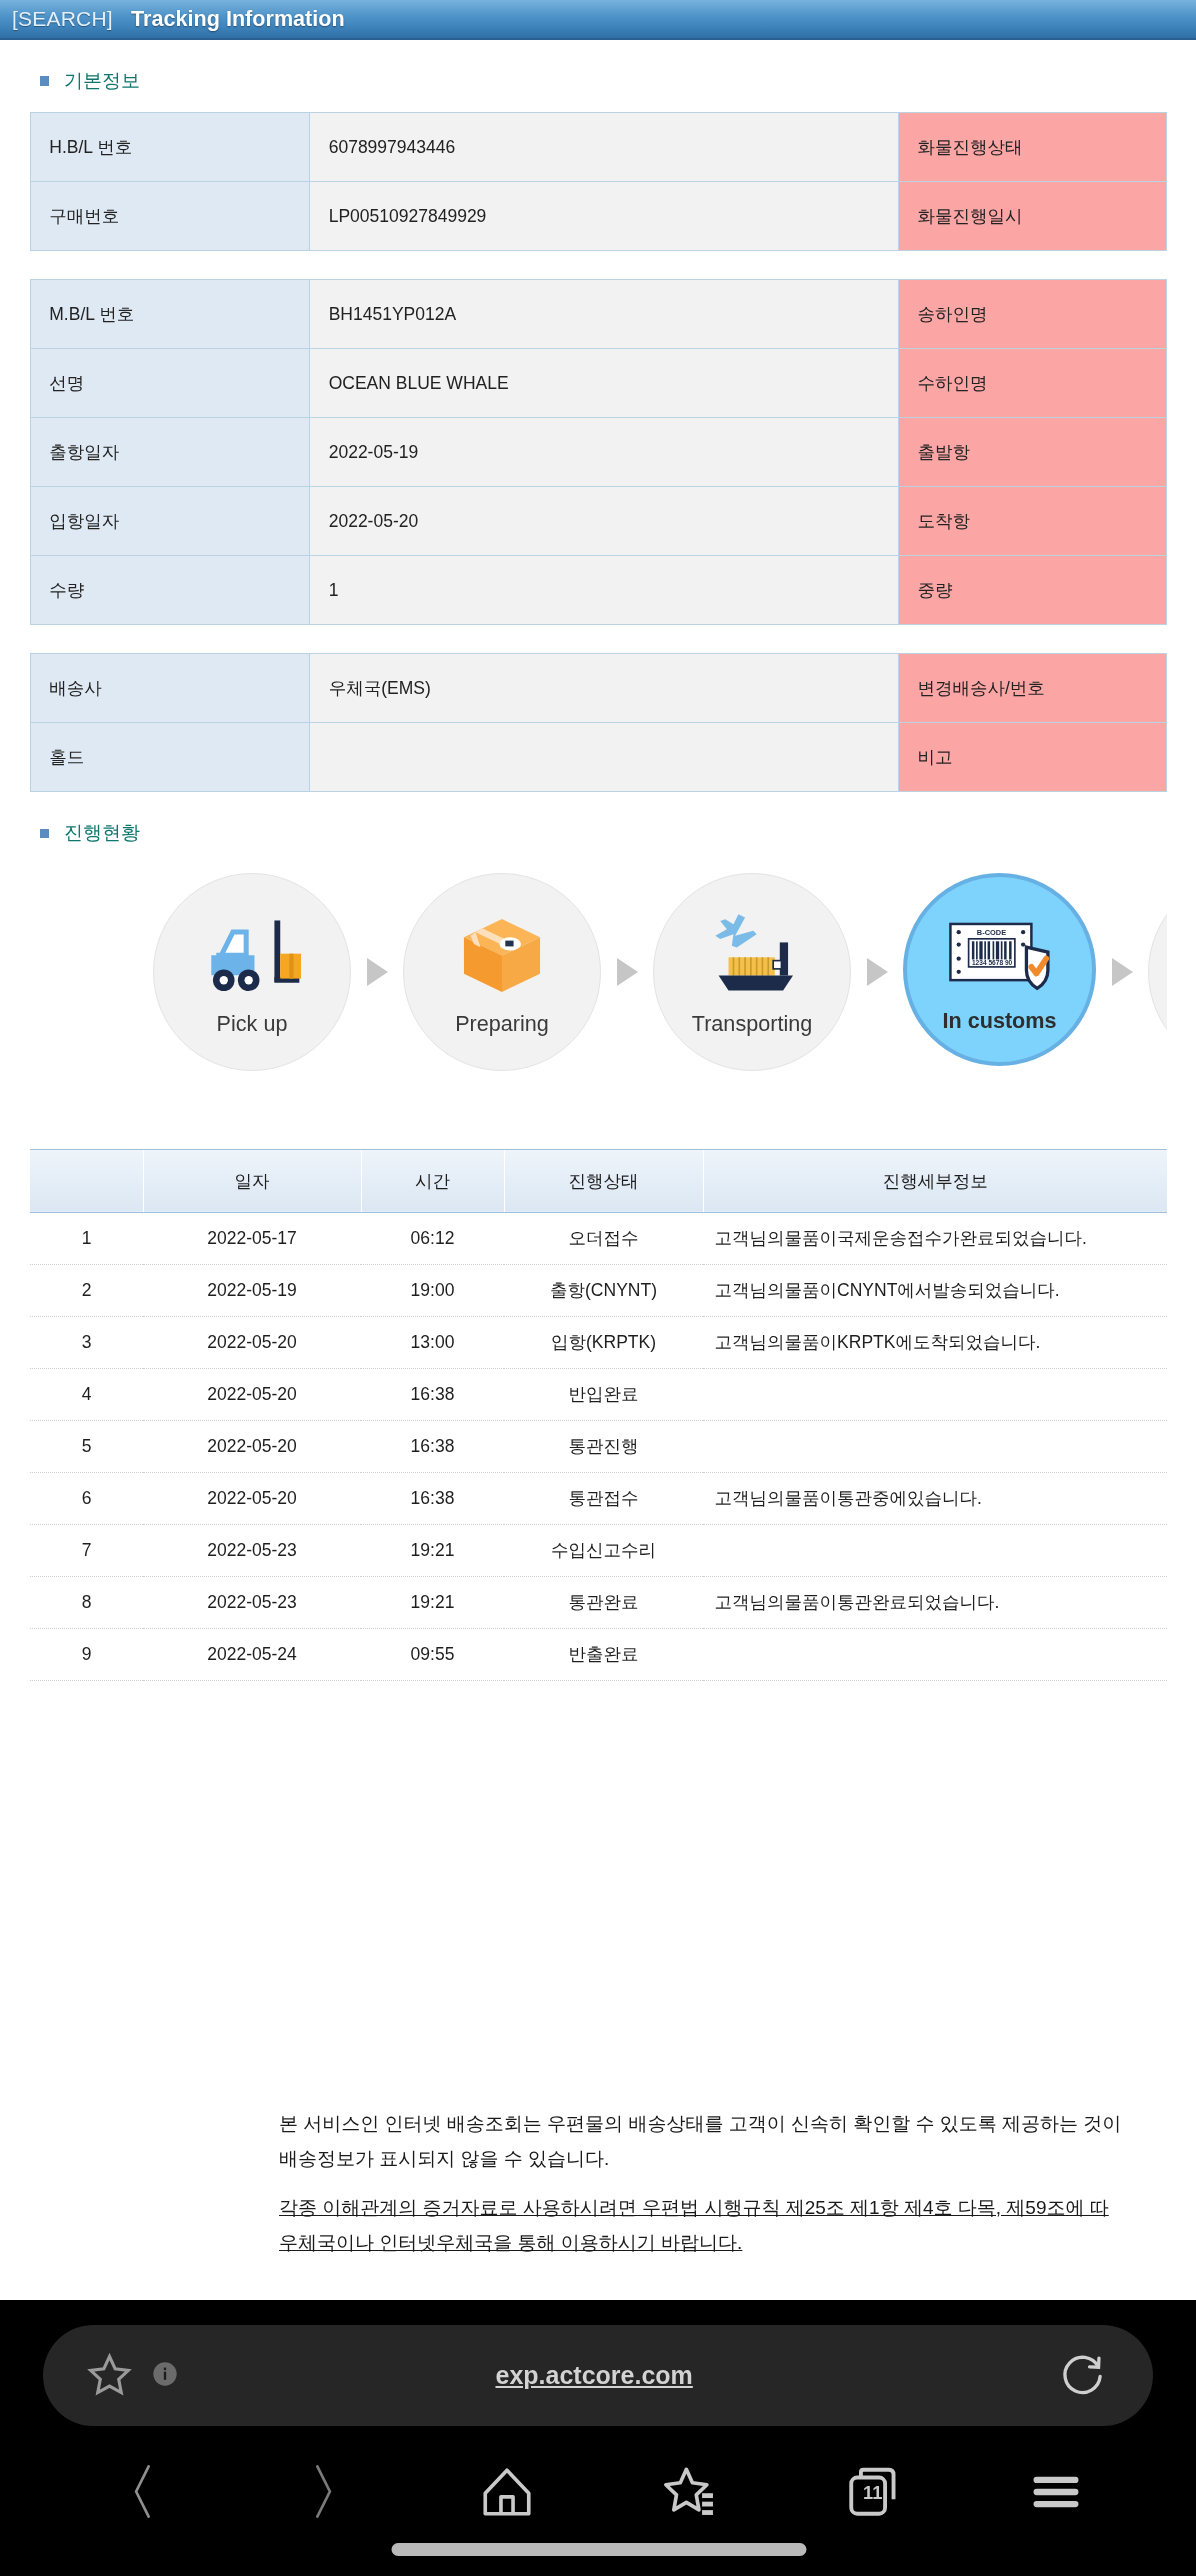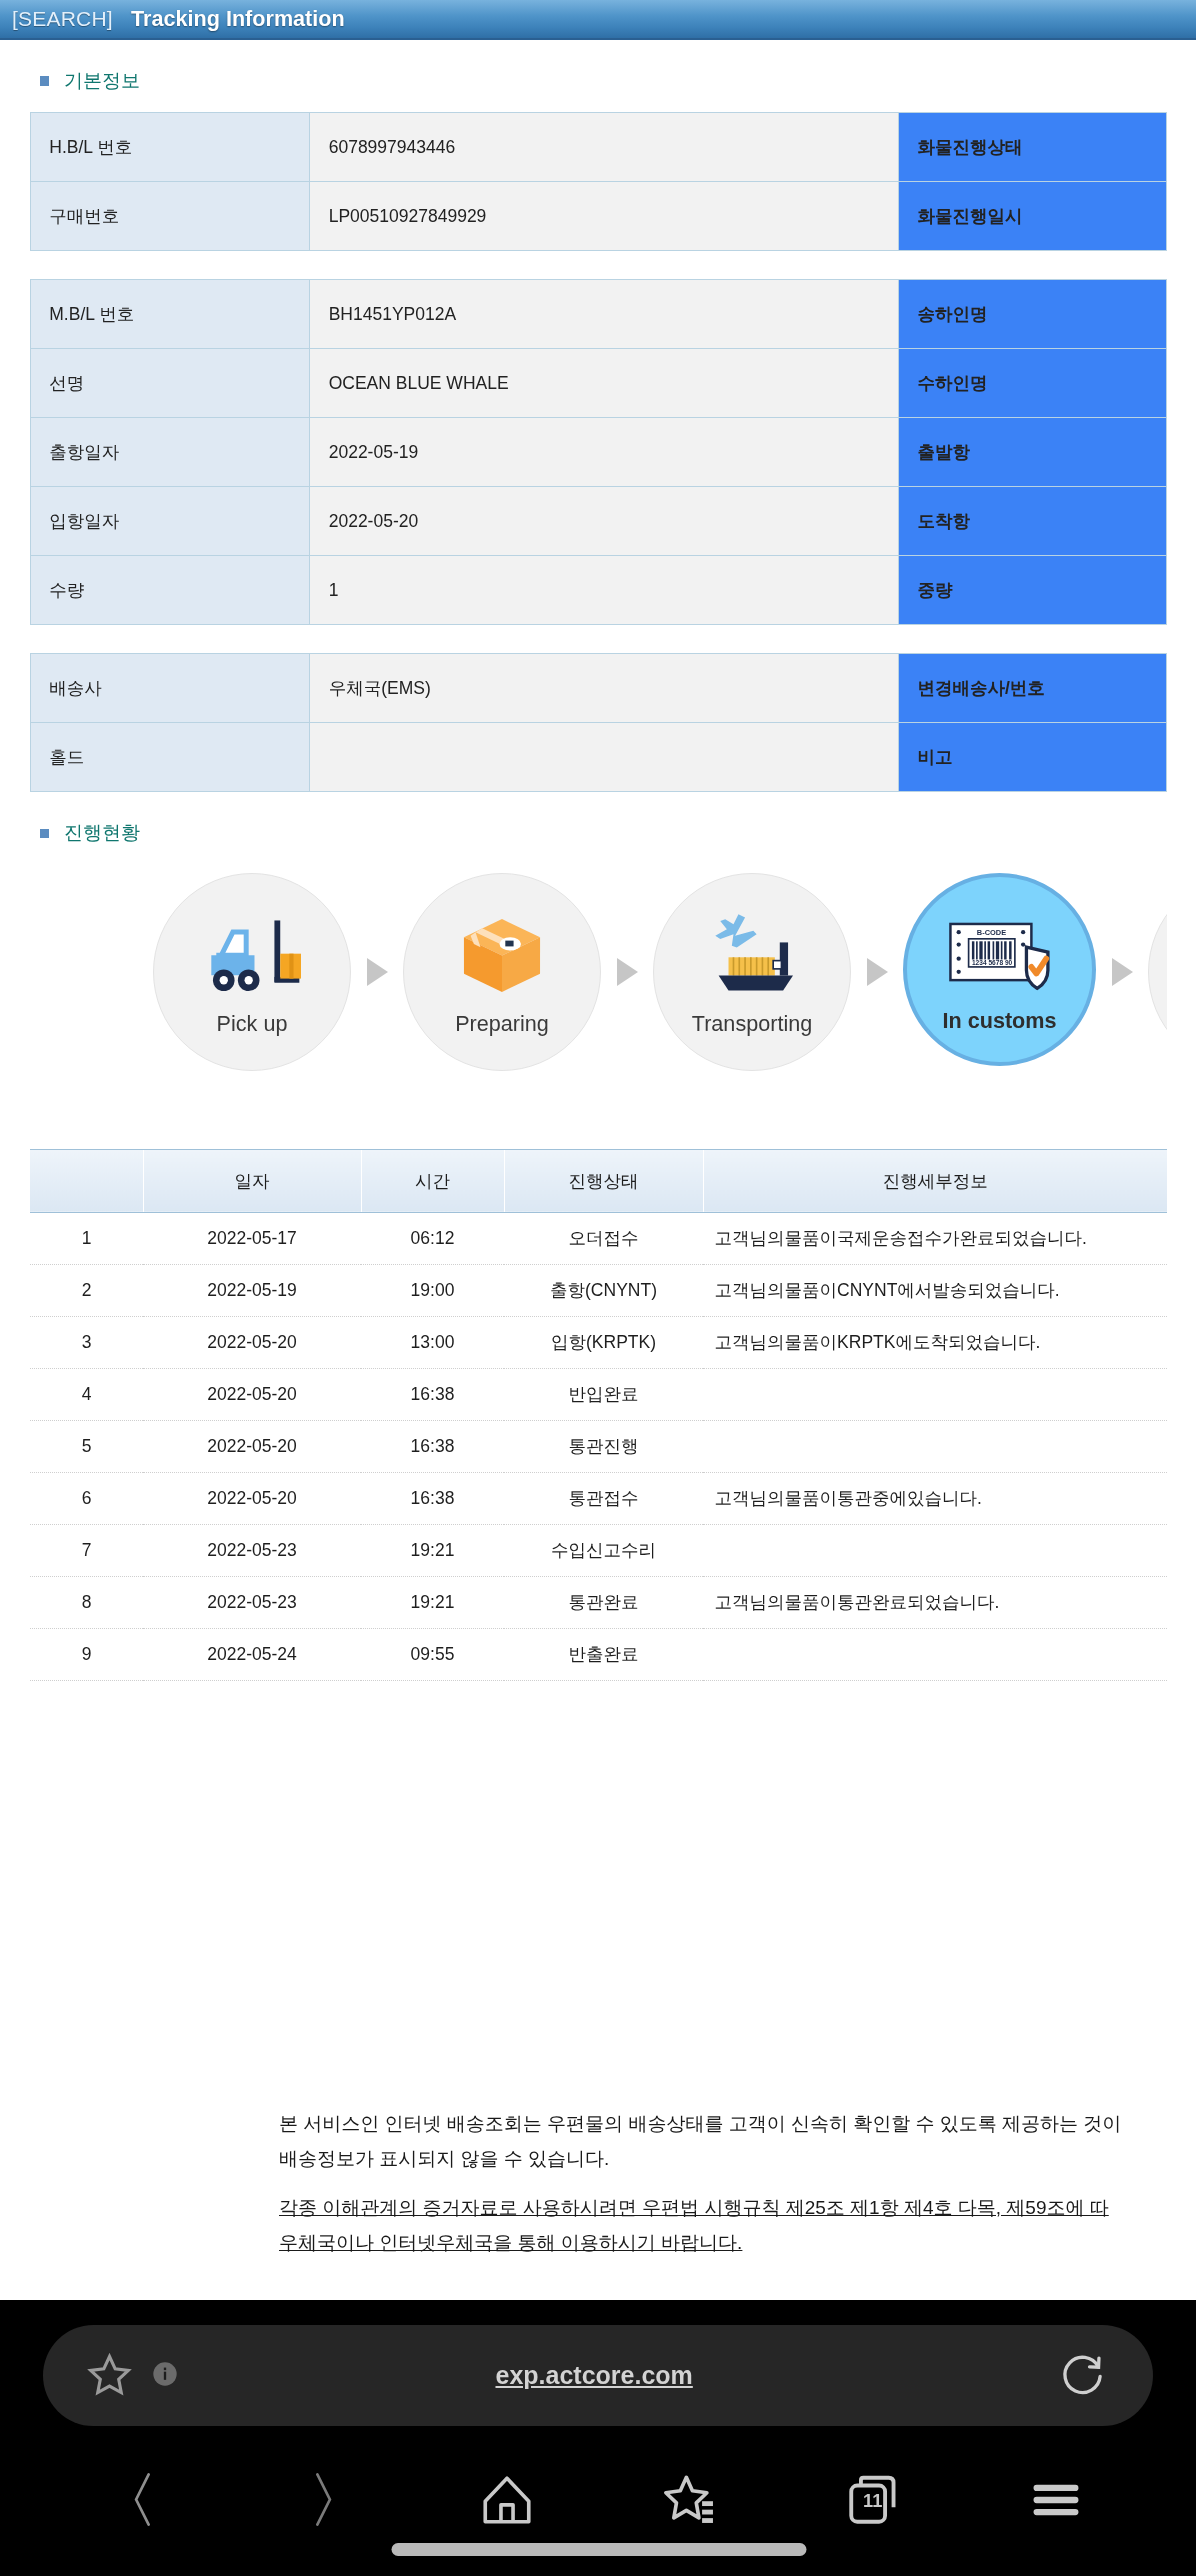--- a/index.html
+++ b/index.html
@@ -87,23 +87,22 @@
   }
   .info-table td.lbl {
     background: #dfe9f3;
     width: 243px;
   }
   .info-table td.val {
     background: #f2f2f2;
     width: 512px;
   }
   .info-table td.lbl2 {
-    background: #3b82f6;
+    background: #fca5a5;
     width: 233px;
-    font-weight: bold;
   }
 
   
   .steps {
     position: relative;
     height: 274px;
     margin-top: 15px;
     margin-bottom: 3.3px;
     overflow: hidden;
   }
@@ -249,21 +248,21 @@
     font-size: 25px;
     font-weight: bold;
     margin-left: -50px;
     text-decoration: underline;
   }
   .urlbar .reload { margin-right: 47px; }
 
   .navbar {
     position: absolute;
     left: 0;
-    top: 154px;
+    top: 146px;
     width: 1197px;
     height: 91px;
     display: flex;
     align-items: center;
     justify-content: space-around;
     padding: 0 50px;
   }
   .navbar .nav-btn {
     width: 91px;
     height: 73px;

